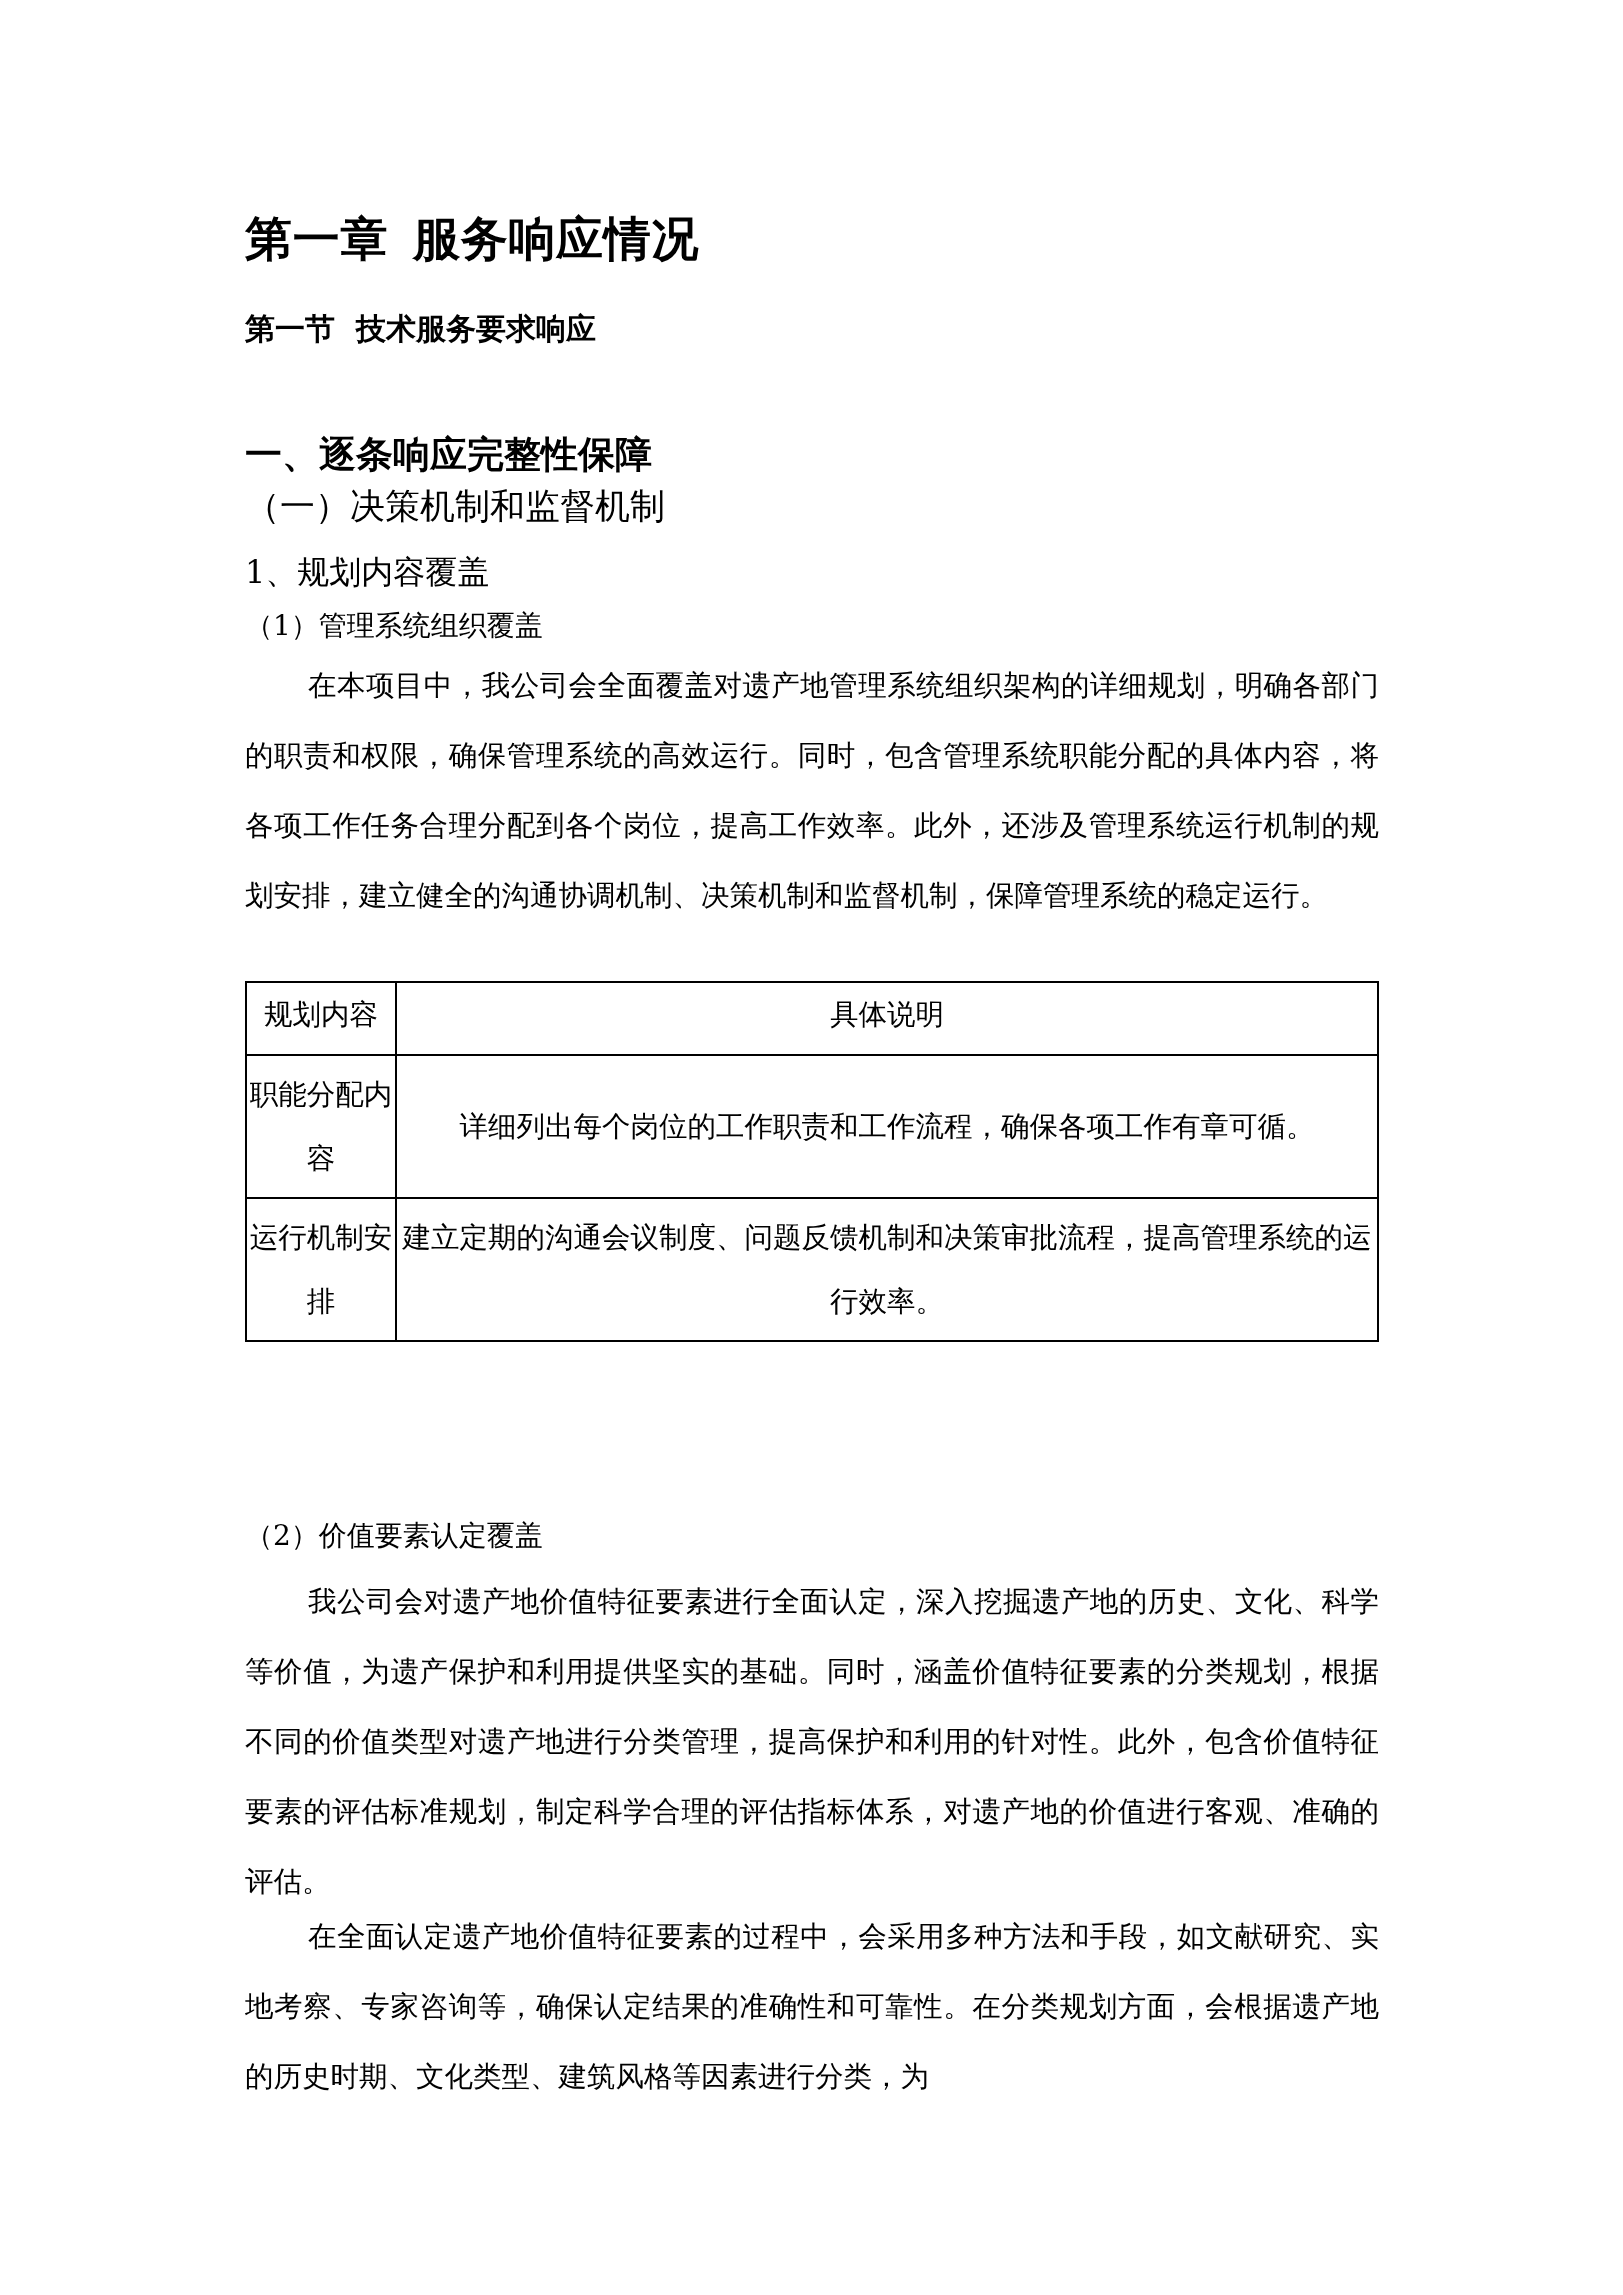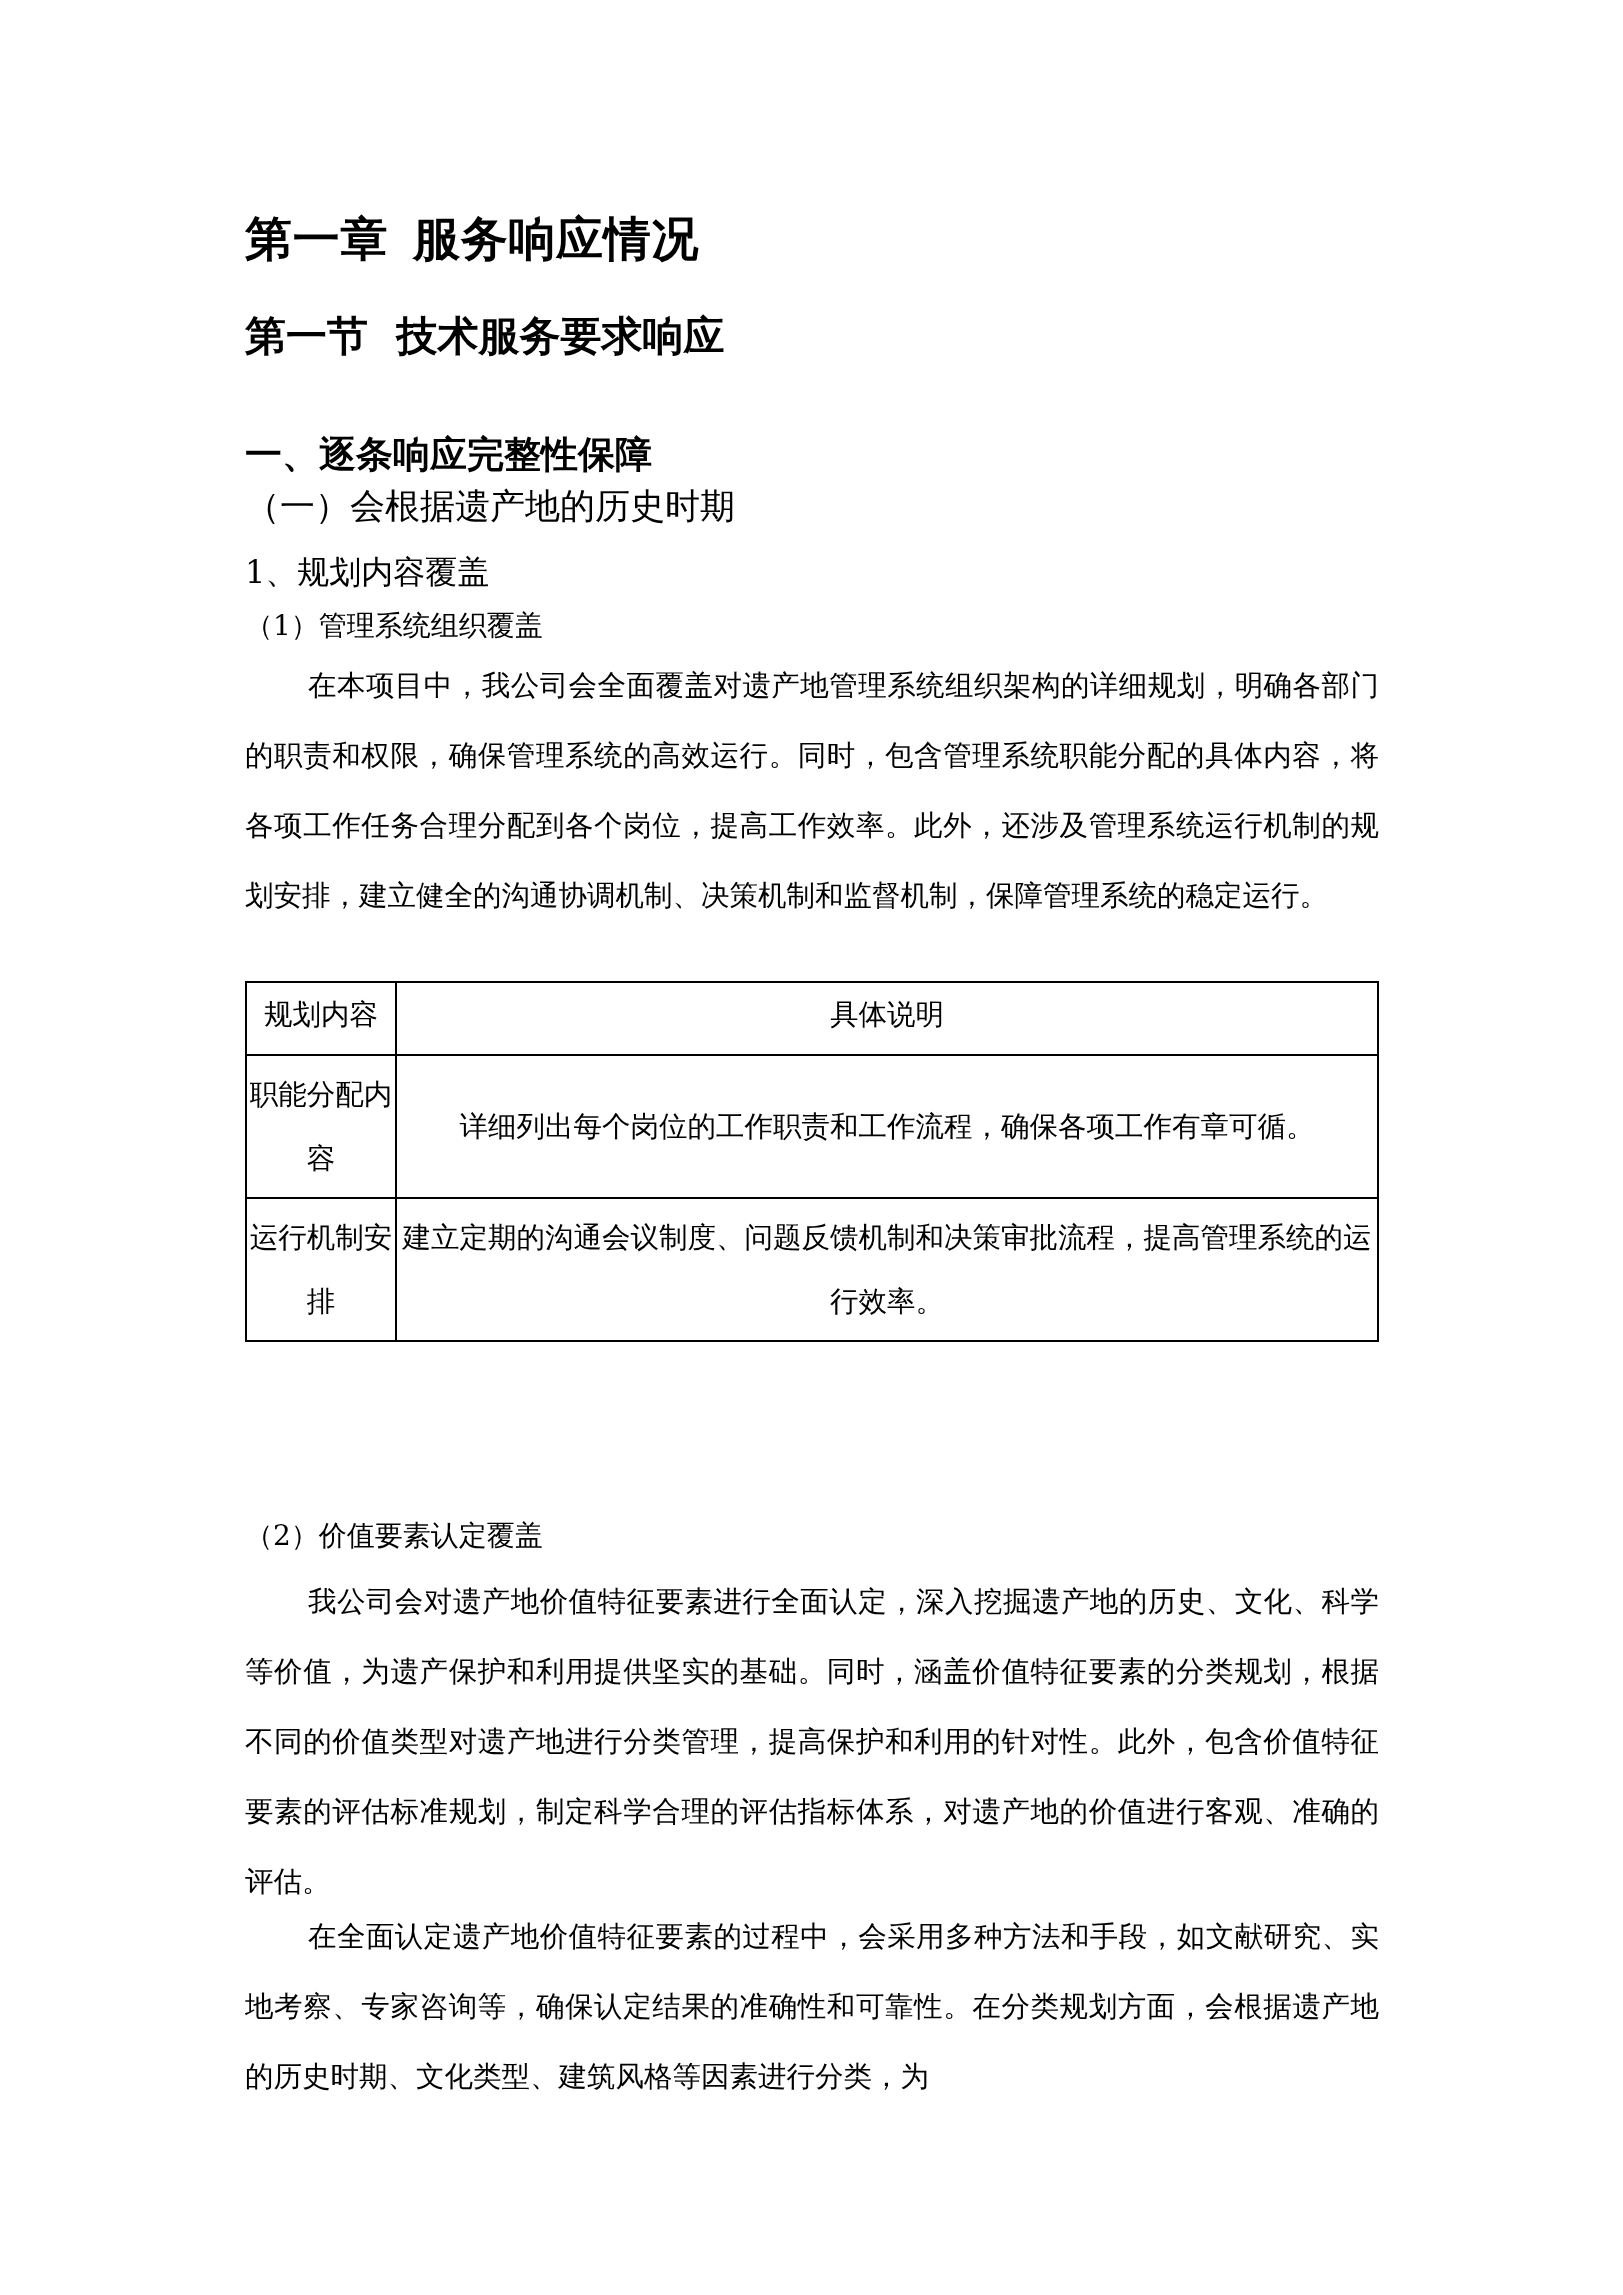--- a/index.html
+++ b/index.html
@@ -1,21 +1,21 @@
 <!DOCTYPE html>
 <html style="font-size:10.5px"><head>
 <meta charset="utf-8">
 <style>
   html, body { margin: 0; padding: 0; background: #ffffff; }
   body { width: 1623px; height: 2295px; position: relative; overflow: hidden;
          font-family: "DejaVu Serif", "Liberation Serif", serif; color: #000; }
   .page { position: absolute; left: 245px; top: 0; width: 1134px; }
   .h1 { position: absolute; left: 0; top: 208px; font-size: 47px; font-weight: bold;
         font-family: Liberation Serif, serif; white-space: pre; letter-spacing: 0.7px; }
-  .h2 { position: absolute; left: 0; top: 309px; font-size: 41px; font-weight: bold;
+  .h2 { position: absolute; left: 0; top: 309px; font-size: 30px; font-weight: bold;
         font-family: "DejaVu Sans", "Liberation Sans", sans-serif; white-space: pre; }
   .h3 { position: absolute; left: 0; top: 430px; font-size: 37px; font-weight: bold;
         font-family: "DejaVu Sans", "Liberation Sans", sans-serif; white-space: pre; }
   .h4 { position: absolute; left: 0; top: 483px; font-size: 35px; white-space: pre; }
   .h5 { position: absolute; left: 0; top: 551px; font-size: 32px; white-space: pre; }
   .h6 { position: absolute; left: 0; top: 607px; font-size: 28px; white-space: pre; }
   .para { position: absolute; left: 0; width: 1134px; font-size: 28.5px; line-height: 70px;
           text-align: justify; text-indent: 63px; }
   .p1 { top: 651px; }
   table.spec { position: absolute; left: 0; top: 981px; width: 1134px; border-collapse: collapse;
@@ -29,21 +29,21 @@
   .p2 { top: 1567px; }
   .p3 { top: 1902px; }
 </style>
 </head>
 <body>
 
 <div class="page">
   <div class="h1">第一章  服务响应情况</div>
   <div class="h2">第一节  技术服务要求响应</div>
   <div class="h3">一、逐条响应完整性保障</div>
-  <div class="h4">（一）会根据遗产地的历史时期</div>
+  <div class="h4">（一）决策机制和监督机制</div>
   <div class="h5">1、规划内容覆盖</div>
   <div class="h6">（1）管理系统组织覆盖</div>
 
   <div class="para p1">在本项目中，我公司会全面覆盖对遗产地管理系统组织架构的详细规划，明确各部门的职责和权限，确保管理系统的高效运行。同时，包含管理系统职能分配的具体内容，将各项工作任务合理分配到各个岗位，提高工作效率。此外，还涉及管理系统运行机制的规划安排，建立健全的沟通协调机制、决策机制和监督机制，保障管理系统的稳定运行。</div>
 
   <table class="spec">
     <tbody>
         <tr class="hdr">
       <td class="c1">规划内容</td>
       <td class="c2">具体说明</td>

